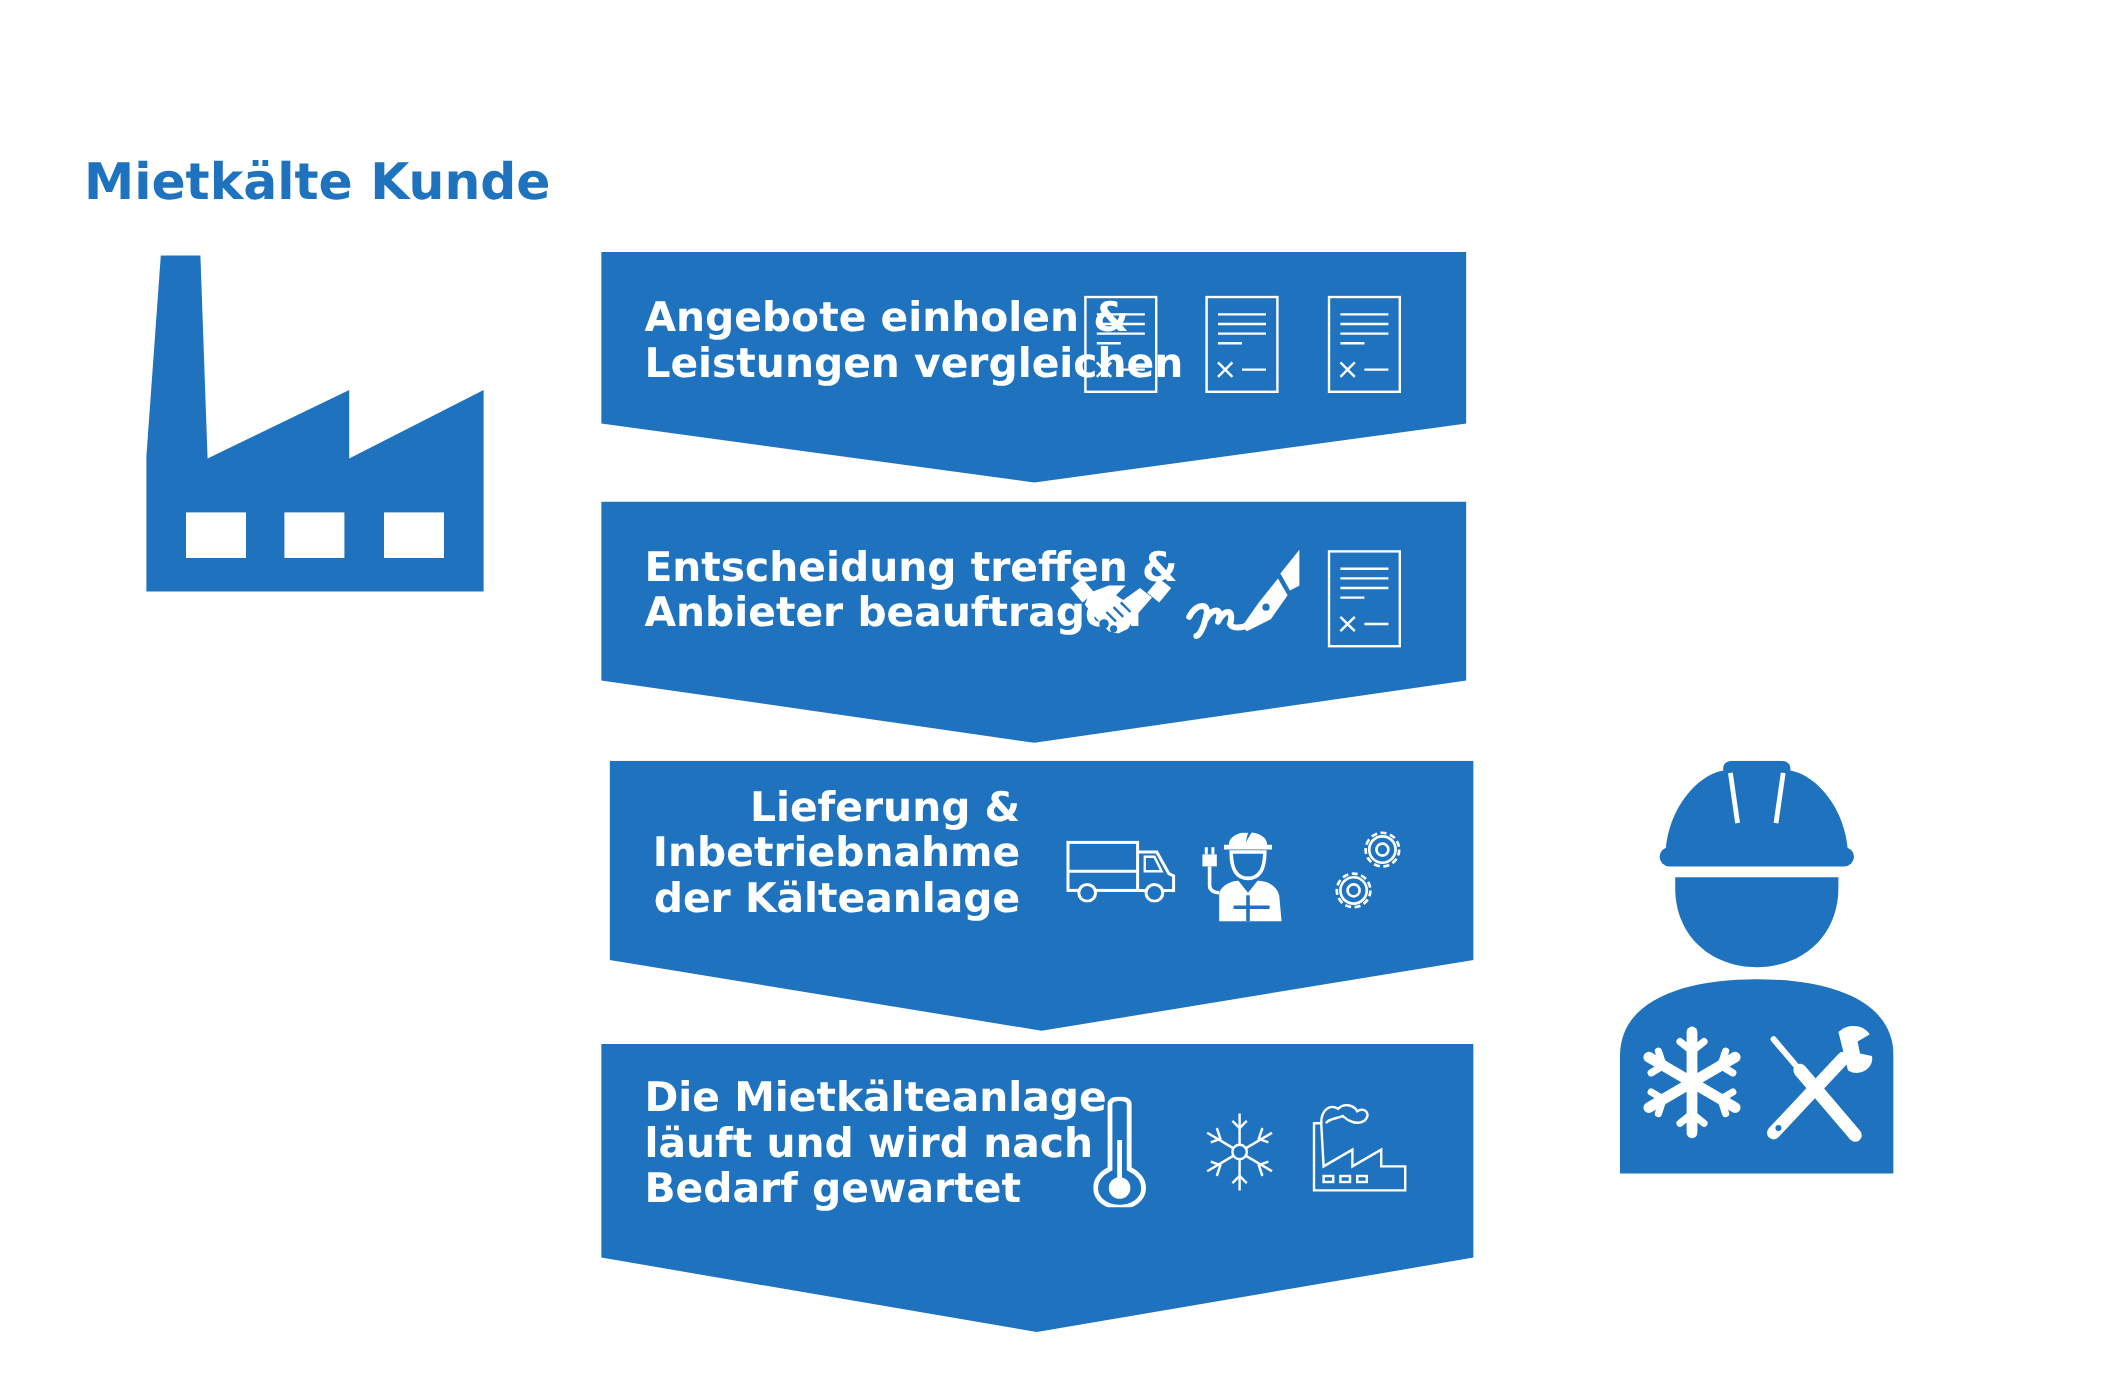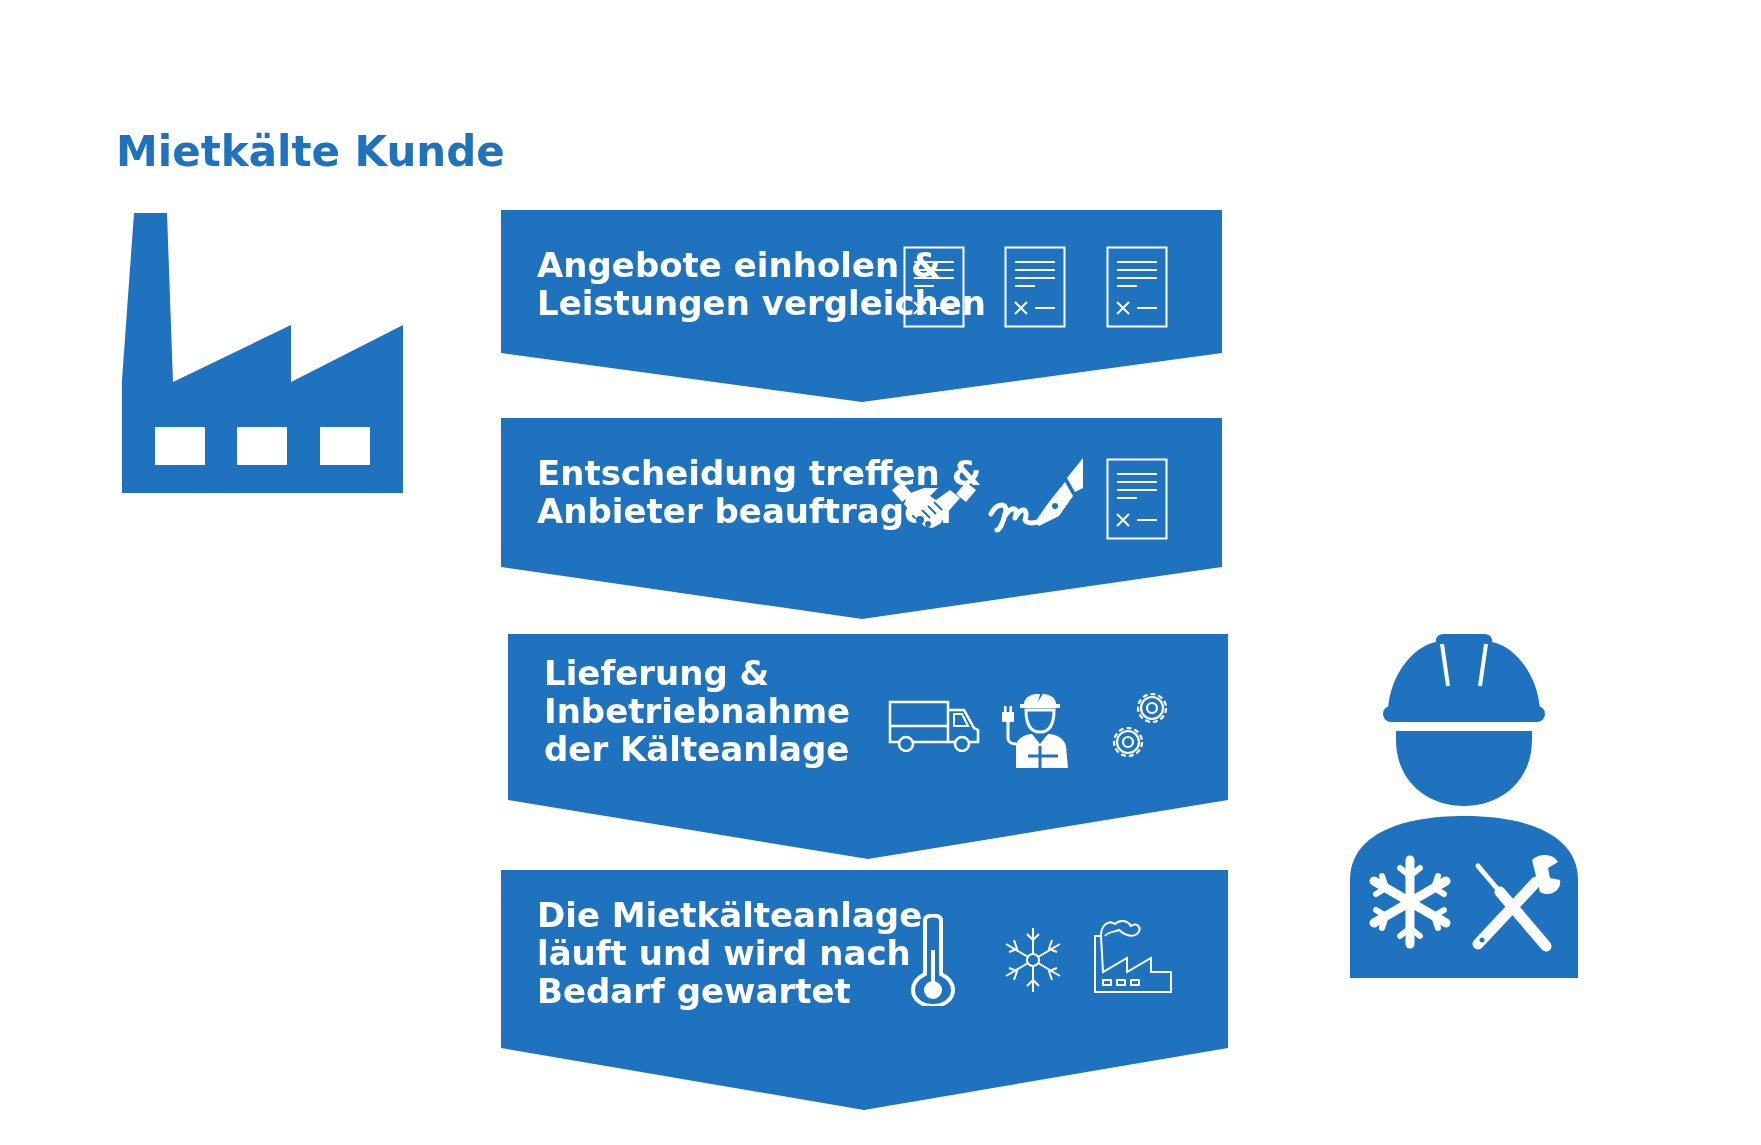--- a/index.html
+++ b/index.html
@@ -1,17 +1,17 @@
 <!DOCTYPE html>
 <html><head>
 <meta charset="utf-8">
 <style>
   html,body{margin:0;padding:0;background:#ffffff;}
   #canvas{position:relative;width:1761px;height:1145px;overflow:hidden;background:#ffffff;font-family:"DejaVu Sans","Liberation Sans",sans-serif;}
-  .title{position:absolute;color:#1f73be;font-weight:bold;font-size:42px;letter-spacing:0px;white-space:nowrap;line-height:1;margin-left:46px;}
+  .title{position:absolute;color:#1f73be;font-weight:bold;font-size:42px;letter-spacing:0px;white-space:nowrap;line-height:1;}
   .abs{position:absolute;}
   .step{position:absolute;}
   .step svg.shape{position:absolute;left:0;top:0;}
   .step-text{position:absolute;color:#ffffff;font-weight:bold;font-size:34px;line-height:38px;white-space:pre-line;}
   .icon{position:absolute;}
 </style>
 </head>
 <body>
 
 <div id="canvas">
@@ -86,21 +86,21 @@
       <rect x="1.5" y="1.5" width="59" height="79" fill="none" stroke="#fff" stroke-width="2"></rect>
       <line x1="11" y1="16" x2="51" y2="16" stroke="#fff" stroke-width="2"></line>
       <line x1="11" y1="24" x2="51" y2="24" stroke="#fff" stroke-width="2"></line>
       <line x1="11" y1="32" x2="51" y2="32" stroke="#fff" stroke-width="2"></line>
       <line x1="11" y1="40" x2="31" y2="40" stroke="#fff" stroke-width="2"></line>
       <path d="M11 56 L23 68 M23 56 L11 68" stroke="#fff" stroke-width="2"></path>
       <line x1="31" y1="62" x2="51" y2="62" stroke="#fff" stroke-width="2"></line>
     </svg>
   </div>
 
-  <div class="step" style="left:508px;top:634px;width:720px;height:226px;">
+  <div class="step" style="left:508px;top:634px;width:720px;height:226px;text-align:right;">
     <svg class="shape" width="720" height="226" viewBox="0 0 720 226">
       <polygon points="0,0 720,0 720,166 360,225 0,166" fill="#1f73be"></polygon>
     </svg>
     <div class="step-text" style="left:36px;top:20px;">Lieferung &amp;
 Inbetriebnahme
 der Kälteanlage</div>
 
     <svg class="icon" style="left:380px;top:66px;" width="92" height="52" viewBox="0 0 92 52">
       <rect x="2" y="2" width="58" height="40" fill="none" stroke="#fff" stroke-width="2.5"></rect>
       <line x1="2" y1="26" x2="60" y2="26" stroke="#fff" stroke-width="2.5"></line>

